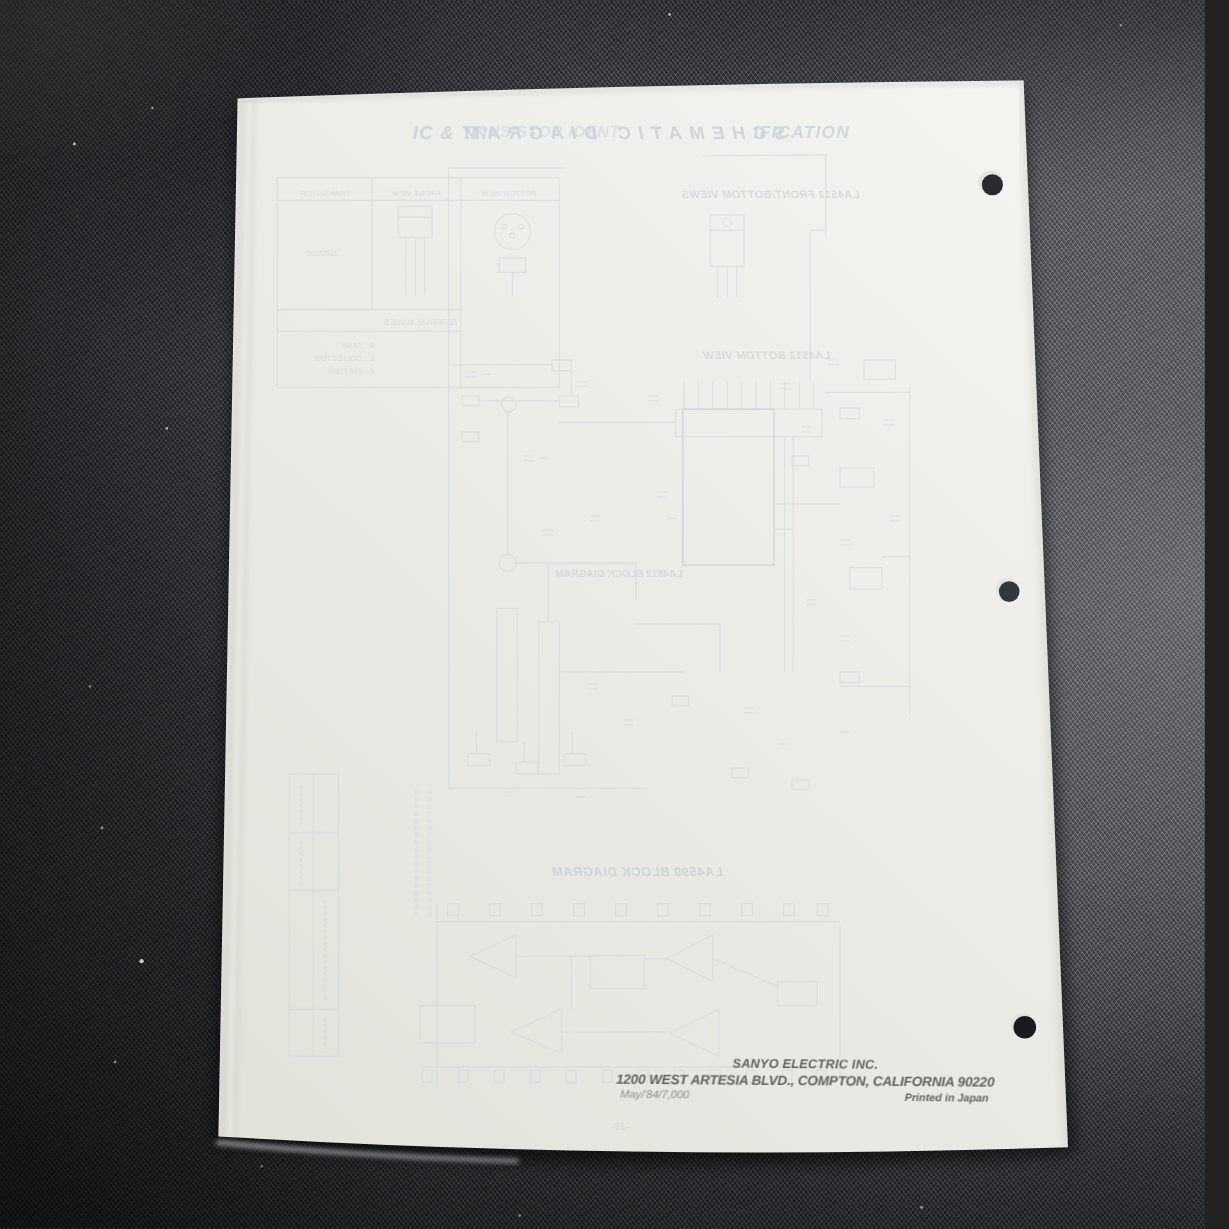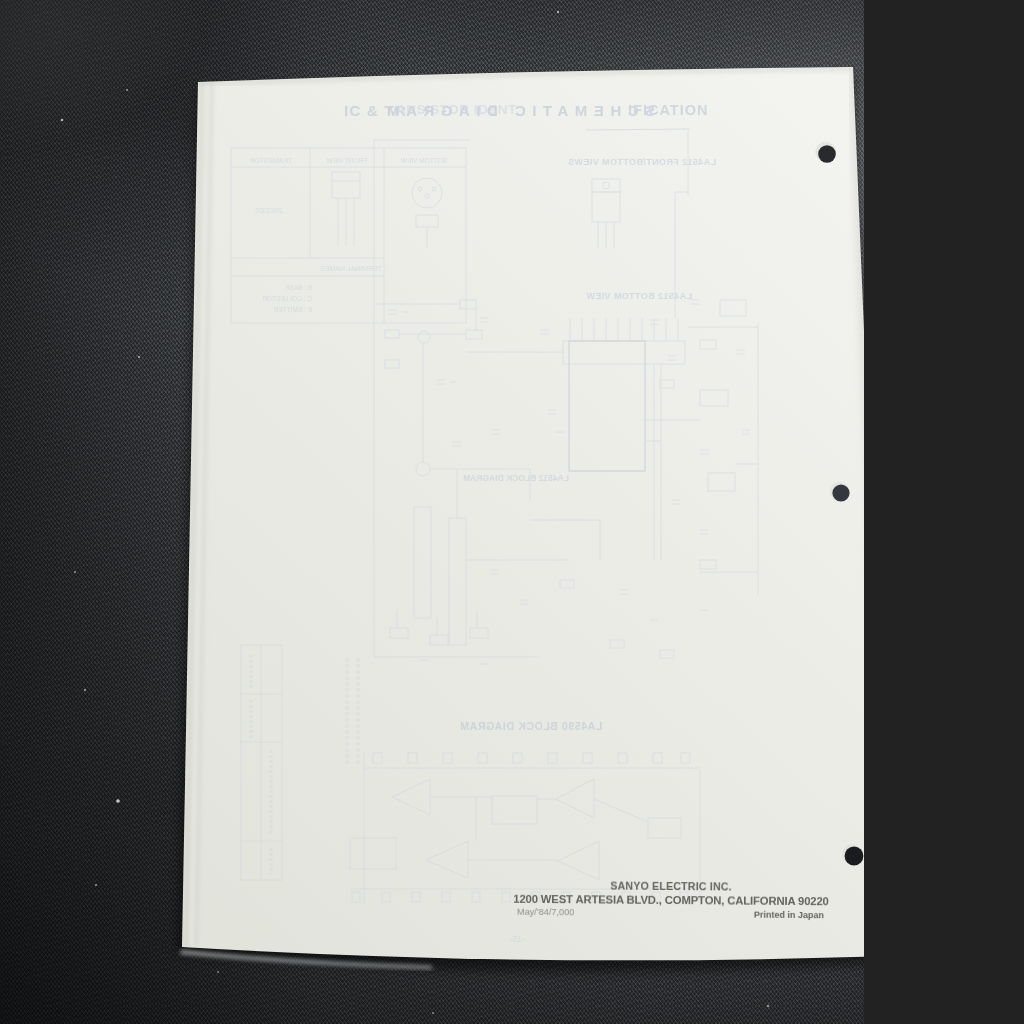--- a/index.html
+++ b/index.html
@@ -1,29 +1,30 @@
 <!DOCTYPE html>
 <html><head>
 <meta charset="utf-8">
 <style>
   html,body{margin:0;padding:0;background:#222;}
-  #scene{position:relative;width:864px;height:1024px;overflow:hidden;
+  #scene{position:relative;width:1004px;height:1024px;overflow:hidden;
     font-family:"Liberation Sans", sans-serif;
     background-color:#33363a;
     background-image:
       linear-gradient(to bottom, rgba(0,0,0,0.0) 71%, rgba(0,0,0,0.08) 81%, rgba(0,0,0,0.44) 100%),
       linear-gradient(to top, rgba(0,0,0,0.0) 84%, rgba(0,0,0,0.30) 100%),
       linear-gradient(to right, rgba(0,0,0,0.50) 0%, rgba(0,0,0,0.0) 36%),
       radial-gradient(60% 52% at 20% 78%, rgba(0,0,0,0.34) 0%, rgba(0,0,0,0.0) 100%),
       radial-gradient(26% 18% at 24% 13%, rgba(0,0,0,0.30) 0%, rgba(0,0,0,0.0) 100%),
       radial-gradient(50% 46% at 100% 48%, rgba(255,255,255,0.20) 0%, rgba(255,255,255,0.08) 55%, rgba(255,255,255,0.0) 100%),
       radial-gradient(40% 24% at 98% 10%, rgba(255,255,255,0.10) 0%, rgba(255,255,255,0.0) 100%),
       radial-gradient(24% 15% at 0% 0%, rgba(255,255,255,0.24) 0%, rgba(255,255,255,0.0) 100%),
       repeating-linear-gradient(52deg, rgba(235,238,242,0.19) 0px, rgba(235,238,242,0.19) 1px, rgba(0,0,0,0) 1px, rgba(0,0,0,0) 3px),
       repeating-linear-gradient(-52deg, rgba(235,238,242,0.14) 0px, rgba(235,238,242,0.14) 1px, rgba(0,0,0,0) 1px, rgba(0,0,0,0) 3px);
+    font-style: italic;
   }
   svg{position:absolute;left:0;top:0;}
   text{font-family:"Liberation Sans", sans-serif;}
 </style>
 </head>
 <body>
 
 <div id="scene">
 <svg width="1024" height="1024" viewBox="0 0 1024 1024">
   <defs>

